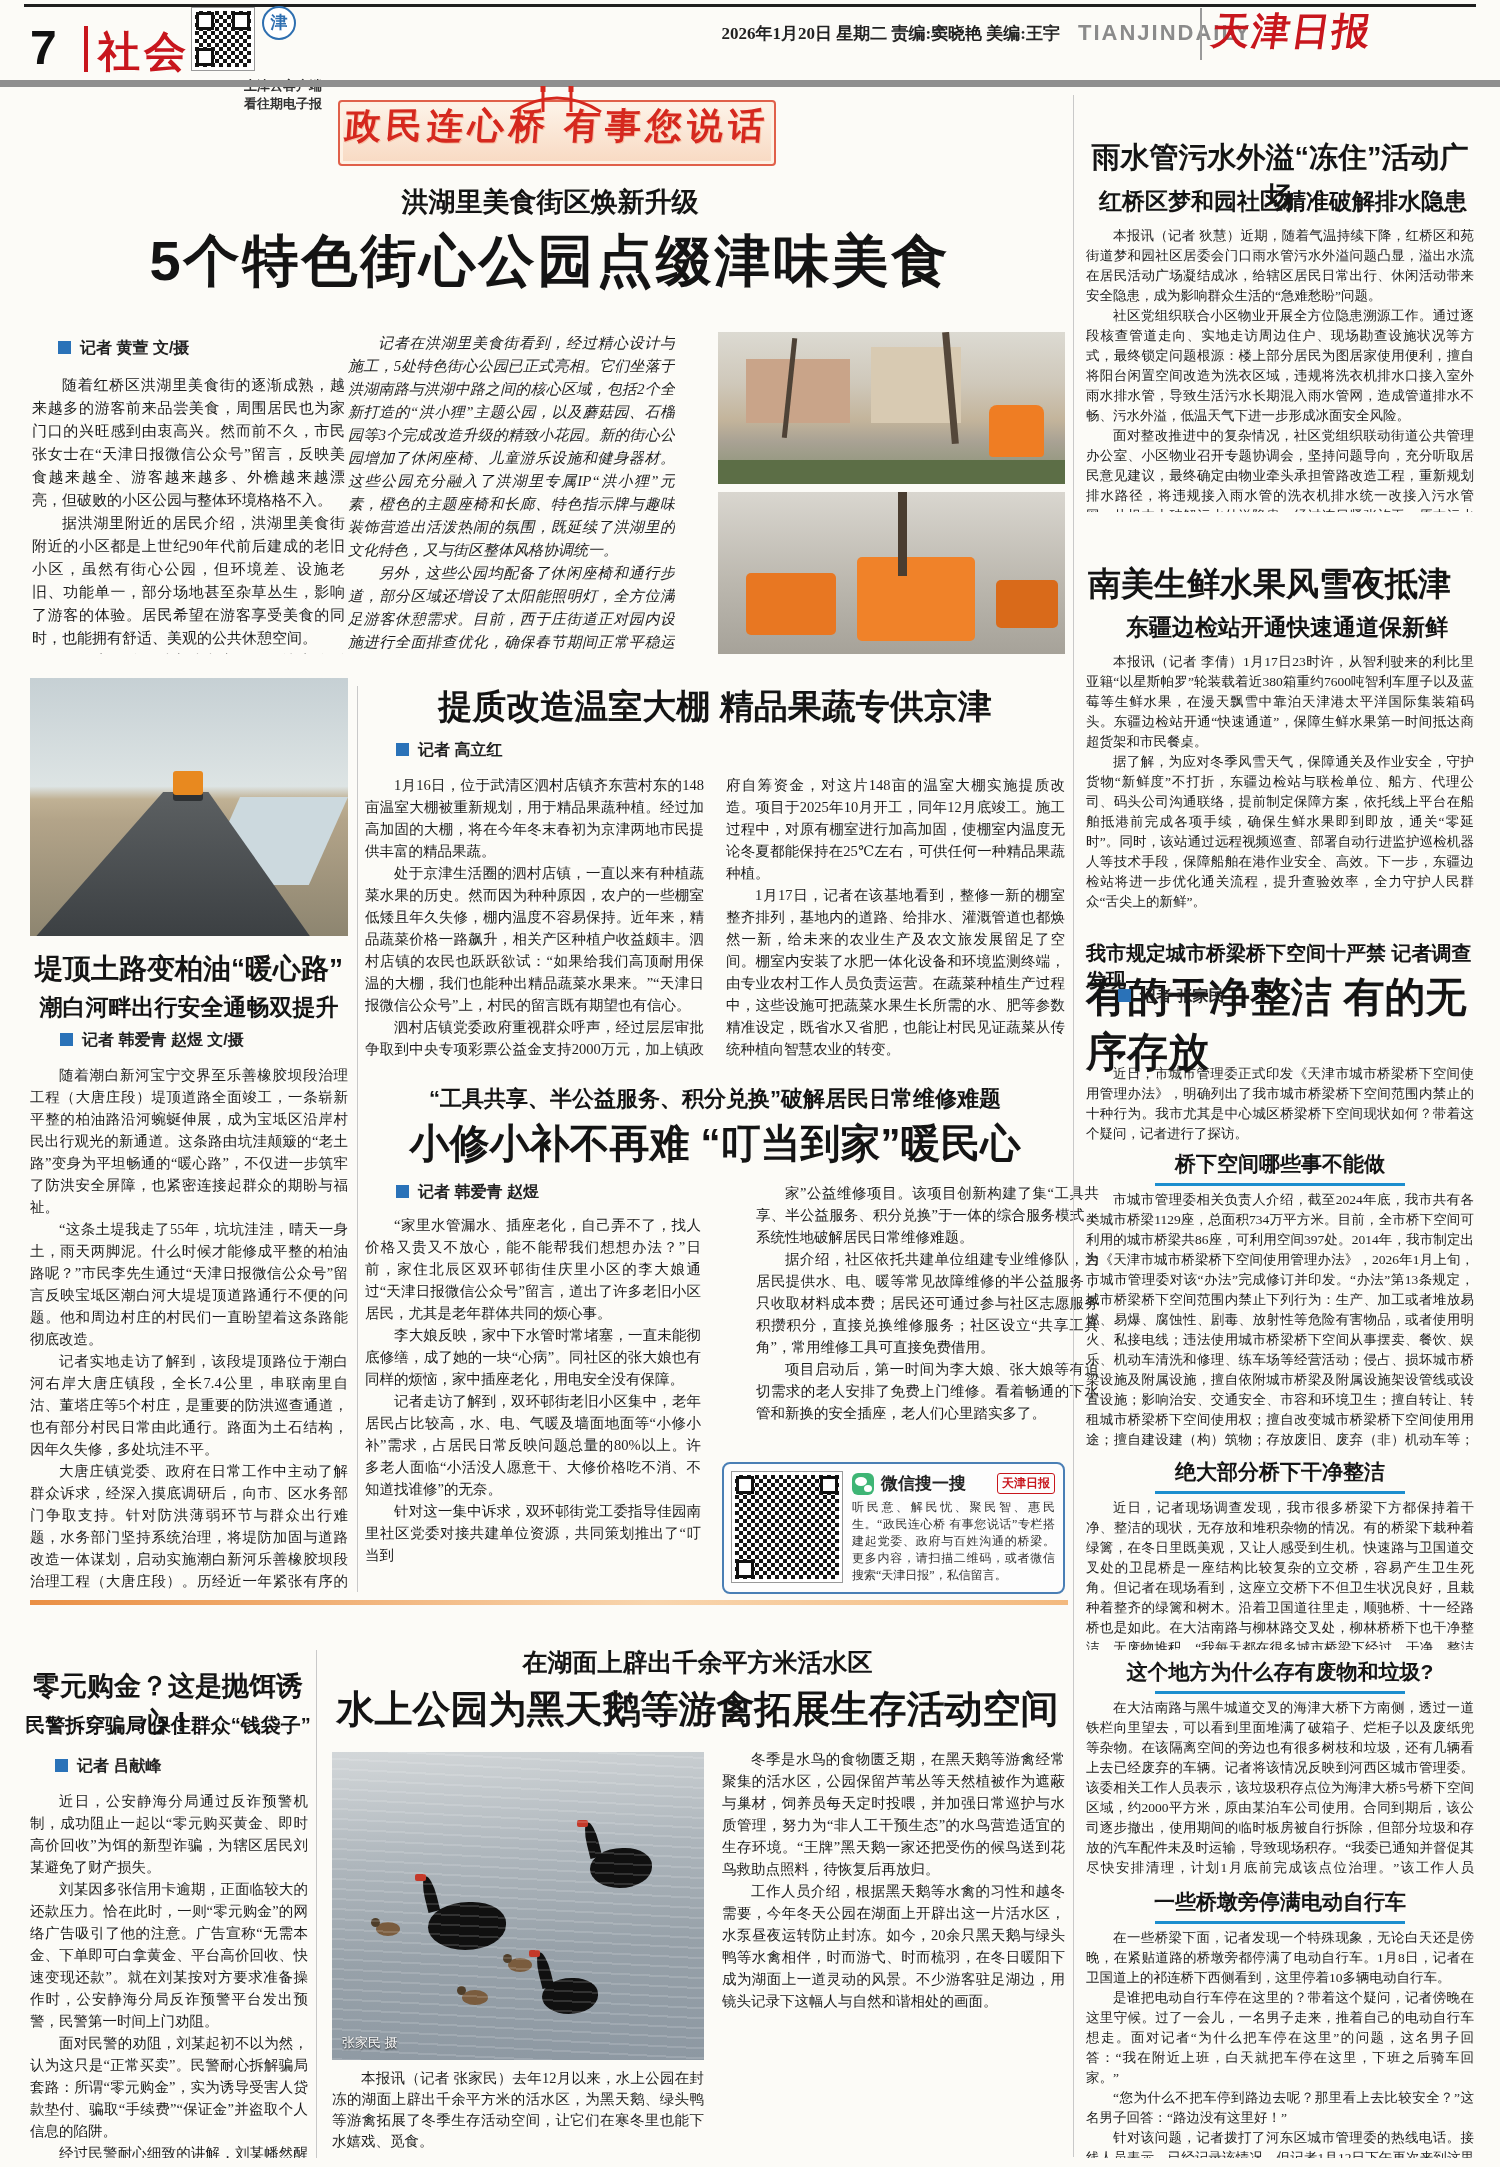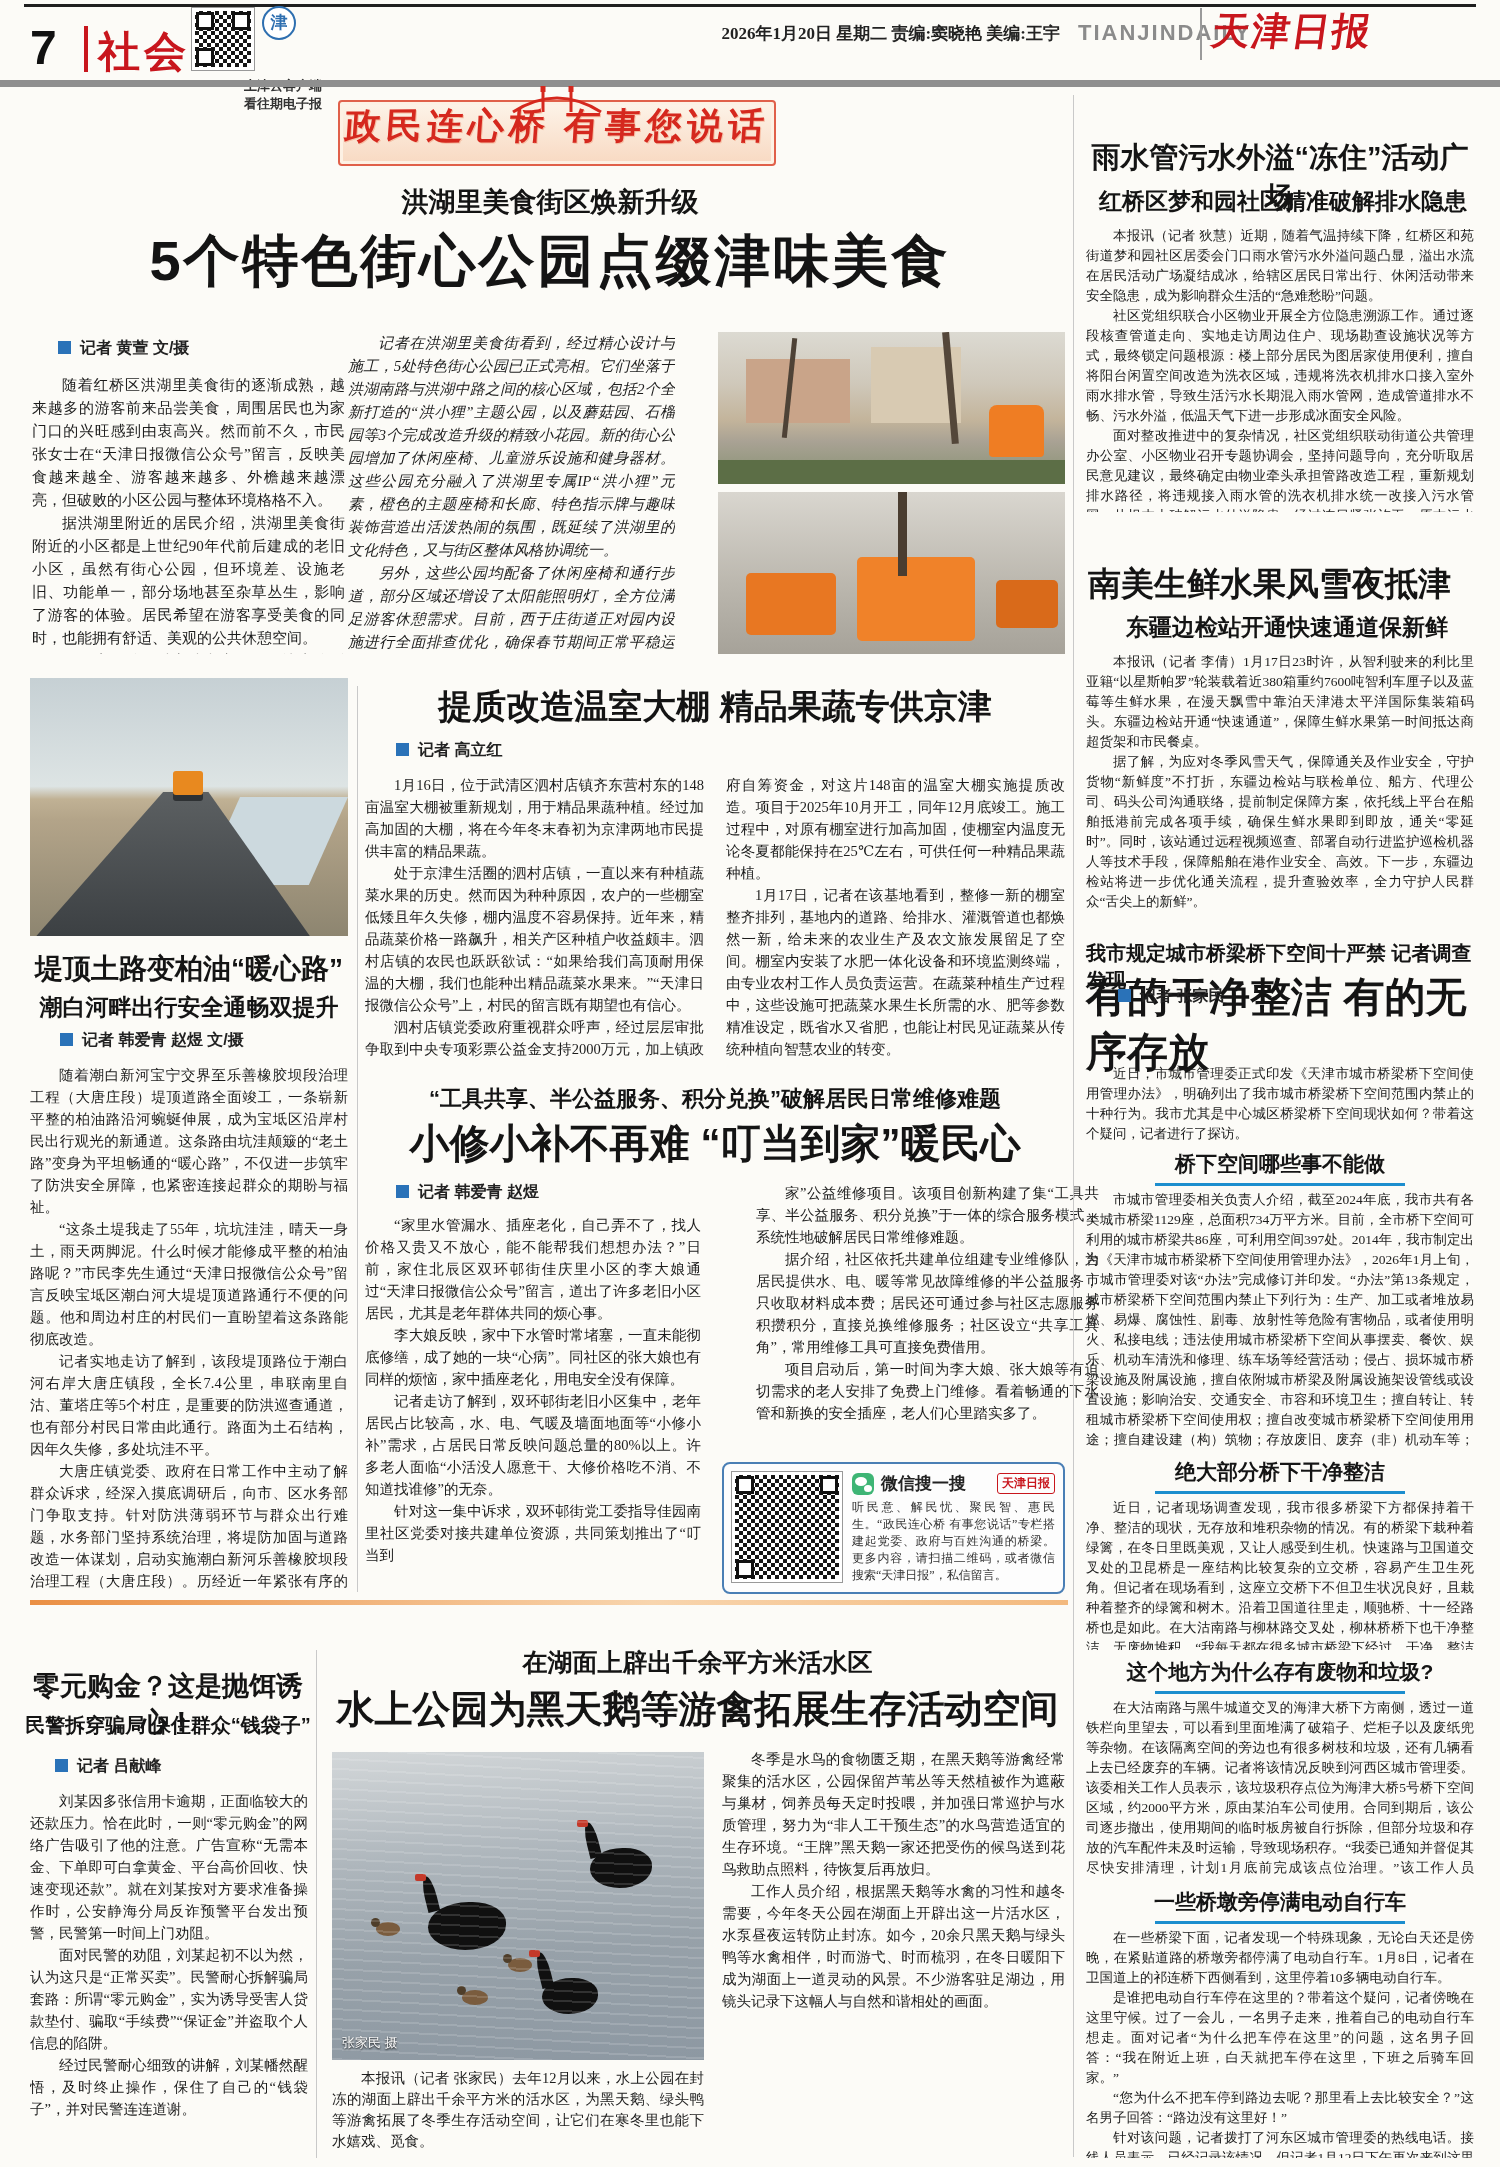--- a/index.html
+++ b/index.html
@@ -204,20 +204,21 @@
       <div class="wx-text">听民意、解民忧、聚民智、惠民生。“政民连心桥 有事您说话”专栏搭建起党委、政府与百姓沟通的桥梁。更多内容，请扫描二维码，或者微信搜索“天津日报”，私信留言。</div>
     </div>
   </div>
 
   <div class="abs orange-rule"></div>
 
   <div class="abs h-main ctr" style="left:22px;top:1668px;width:292px;font-size:27px;">零元购金？这是抛饵诱心！</div>
   <div class="abs h-main ctr" style="left:22px;top:1712px;width:292px;font-size:20px;">民警拆穿骗局 保住群众“钱袋子”</div>
   <div class="abs byline" style="left:55px;top:1756px;">记者 吕献峰</div>
   <div class="abs body" style="left:30px;top:1790px;width:278px;height:368px;font-size:14.5px;line-height:22px;">
+      <p>近日，公安静海分局通过反诈预警机制，成功阻止一起以“零元购买黄金、即时高价回收”为饵的新型诈骗，为辖区居民刘某避免了财产损失。</p>
       <p>刘某因多张信用卡逾期，正面临较大的还款压力。恰在此时，一则“零元购金”的网络广告吸引了他的注意。广告宣称“无需本金、下单即可白拿黄金、平台高价回收、快速变现还款”。就在刘某按对方要求准备操作时，公安静海分局反诈预警平台发出预警，民警第一时间上门劝阻。</p>
       <p>面对民警的劝阻，刘某起初不以为然，认为这只是“正常买卖”。民警耐心拆解骗局套路：所谓“零元购金”，实为诱导受害人贷款垫付、骗取“手续费”“保证金”并盗取个人信息的陷阱。</p>
       <p>经过民警耐心细致的讲解，刘某幡然醒悟，及时终止操作，保住了自己的“钱袋子”，并对民警连连道谢。</p>
     </div>
 
   <div class="abs vrule" style="left:316px;top:1650px;height:508px;"></div>
 
   <div class="abs kicker ctr" style="left:330px;top:1646px;width:735px;font-size:25px;">在湖面上辟出千余平方米活水区</div>
   <div class="abs h-main ctr" style="left:330px;top:1684px;width:735px;font-size:38px;">水上公园为黑天鹅等游禽拓展生存活动空间</div>
   <div class="ph" id="photoSwan" style="left:332px;top:1752px;width:372px;height:308px;">

